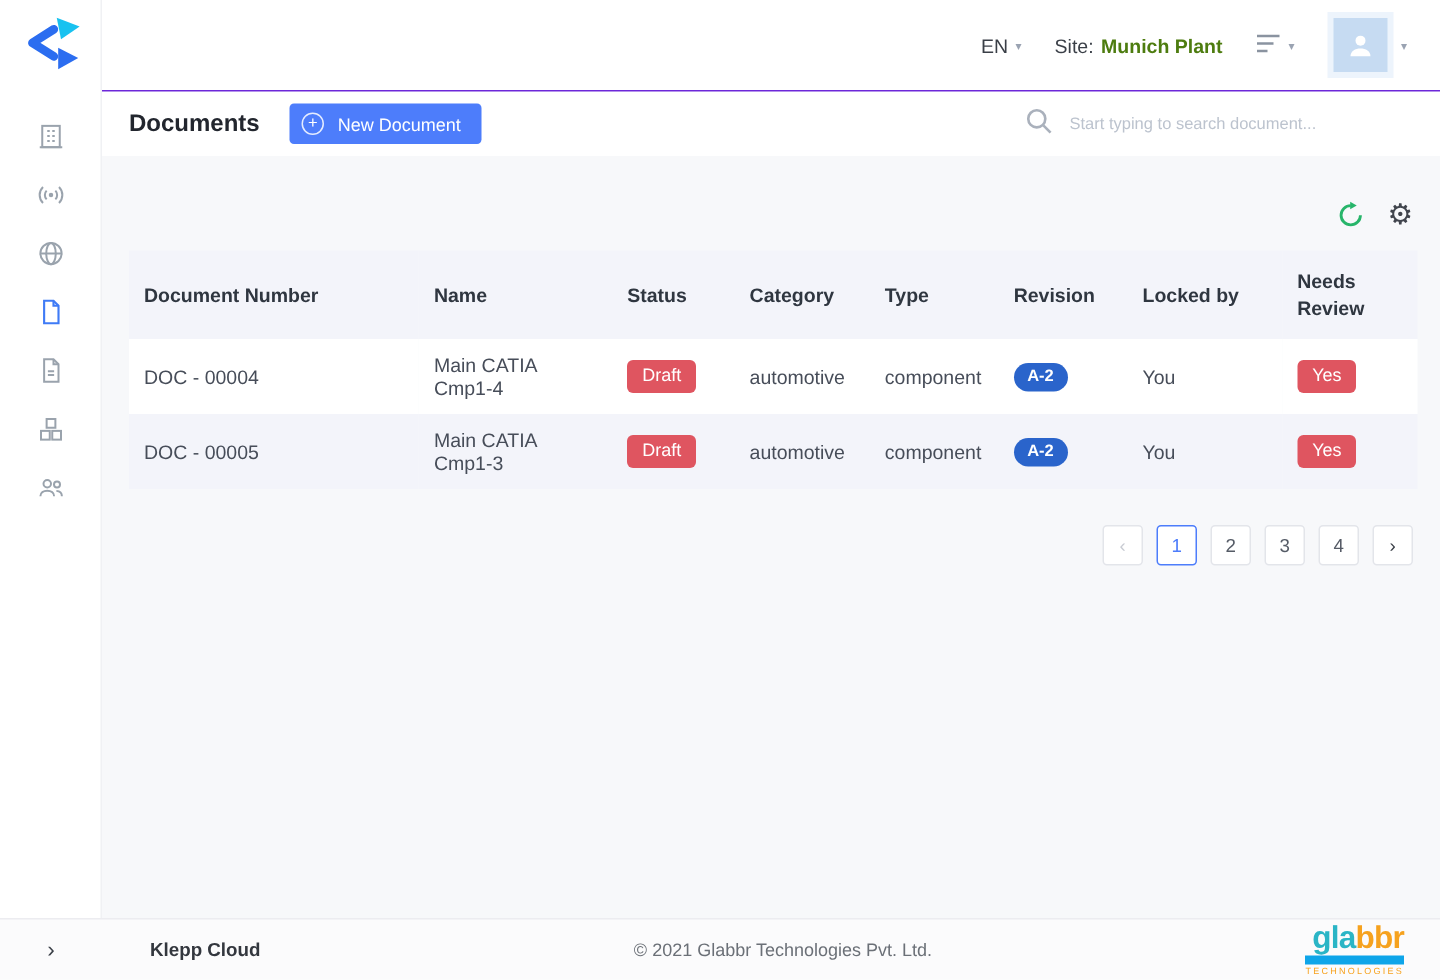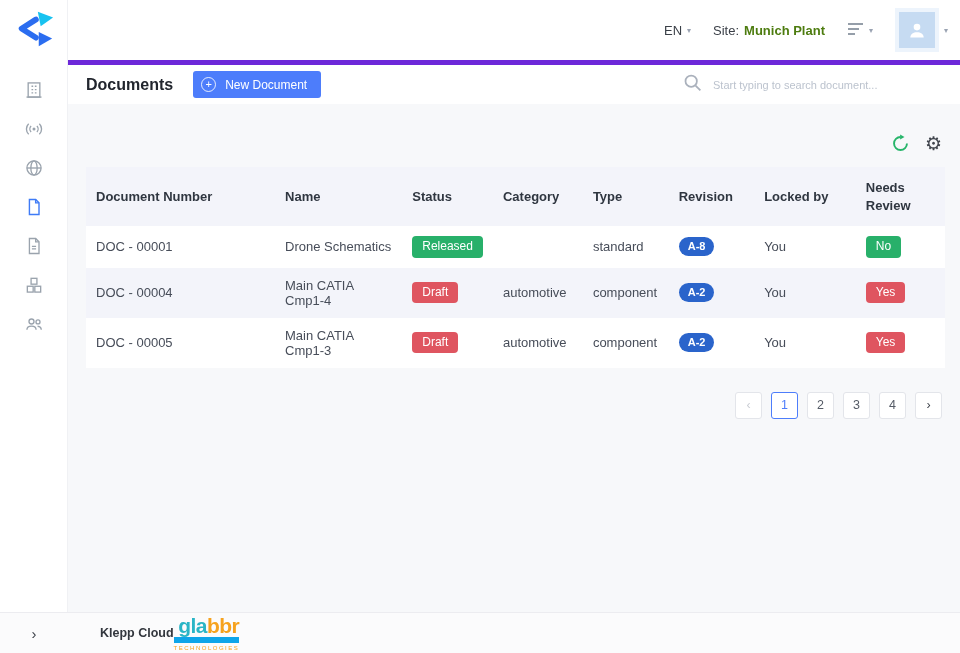--- a/index.html
+++ b/index.html
@@ -11,29 +11,29 @@
   
   .sidebar { width:68px; background:#fff; border-right:1px solid #f0f1f4; display:flex; flex-direction:column; align-items:center; flex-shrink:0; }
   .logo { margin:10px 0 16px; cursor:pointer; }
   .nav-icon { width:44px; height:39px; display:flex; align-items:center; justify-content:center; color:#9aa3ad; cursor:pointer; }
   .nav-icon.active { color:#3f7bf6; }
   .nav-icon svg { display:block; }
 
   
   .main { flex:1; display:flex; flex-direction:column; min-width:0; }
 
-  .topbar { height:60px; background:#fff; display:flex; align-items:center; justify-content:flex-end; gap:22px; padding:0 12px 0 0; flex-shrink:0; }
+  .topbar { height:60px; background:#fff; display:flex; align-items:center; justify-content:flex-end; gap:22px; padding:0 22px 0 0; flex-shrink:0; }
   .tb-item { display:flex; align-items:center; gap:5px; font-size:13px; color:#3a3f47; cursor:pointer; }
   .caret { font-size:8px; color:#9aa3b2; }
   .site-value { font-weight:bold; color:#4d7c0f; }
   .menu-lines { color:#8a93a0; }
   .avatar-wrap { background:#edf4fc; padding:4px; display:flex; align-items:center; }
   .avatar { width:36px; height:36px; background:#c6dbf2; display:flex; align-items:center; justify-content:center; }
 
-  .subheader { height:44px; background:#fff; border-top:5px solid #6d28d9; display:flex; align-items:center; gap:20px; padding:0 16px 0 18px; flex-shrink:0; }
+  .subheader { height:44px; background:#fff; border-top:1px solid #6d28d9; display:flex; align-items:center; gap:20px; padding:0 16px 0 18px; flex-shrink:0; }
   .page-title { font-size:16px; font-weight:bold; color:#22262e; }
   .new-doc-btn { background:#4d7dfb; color:#fff; border:none; border-radius:3px; height:27px; display:flex; align-items:center; gap:9px; padding:0 14px 0 8px; font-size:12px; cursor:pointer; font-family:inherit; }
   .plus-circle { width:15px; height:15px; border:1.3px solid rgba(255,255,255,.85); border-radius:50%; display:flex; align-items:center; justify-content:center; font-size:11px; line-height:1; }
   .search { margin-left:auto; display:flex; align-items:center; gap:10px; width:262px; }
   .search input { border:none; outline:none; background:transparent; font-size:11px; width:100%; color:#333; font-family:inherit; }
   .search input::placeholder { color:#bcc3ce; }
 
   
   .content { flex:1; background:#f7f8fa; padding:30px 15px 0 18px; overflow:hidden; }
   .content-toolbar { display:flex; justify-content:flex-end; align-items:center; gap:15px; margin-bottom:14px; padding-right:3px; }
@@ -215,30 +215,20 @@
               <th>Status</th>
               <th>Category</th>
               <th>Type</th>
               <th>Revision</th>
               <th>Locked by</th>
               <th>Needs Review</th>
             </tr>
           </thead>
           <tbody>
             <tr>
-              <td>DOC - 00001</td>
-              <td>Drone Schematics</td>
-              <td><span class="pill green">Released</span></td>
-              <td></td>
-              <td>standard</td>
-              <td><span class="rev-pill">A-8</span></td>
-              <td>You</td>
-              <td><span class="pill green">No</span></td>
-            </tr>
-            <tr>
               <td>DOC - 00004</td>
               <td>Main CATIA Cmp1-4</td>
               <td><span class="pill red">Draft</span></td>
               <td>automotive</td>
               <td>component</td>
               <td><span class="rev-pill">A-2</span></td>
               <td>You</td>
               <td><span class="pill red">Yes</span></td>
             </tr>
             <tr>
@@ -265,20 +255,21 @@
 
       </div>
     </div>
   </div>
 
   <div class="footer">
     <div class="footer-chevron">
       <span>›</span>
     </div>
     <div class="footer-left">Klepp Cloud</div>
+    <div class="footer-center">© 2021 Glabbr Technologies Pvt. Ltd.</div>
     <div class="footer-logo">
       <div class="logo-word">
         <span class="logo-teal">gla</span><span class="logo-orange">bbr</span>
       </div>
       <div class="logo-sub">TECHNOLOGIES</div>
     </div>
   </div>
 </div>
 
 </body></html>

